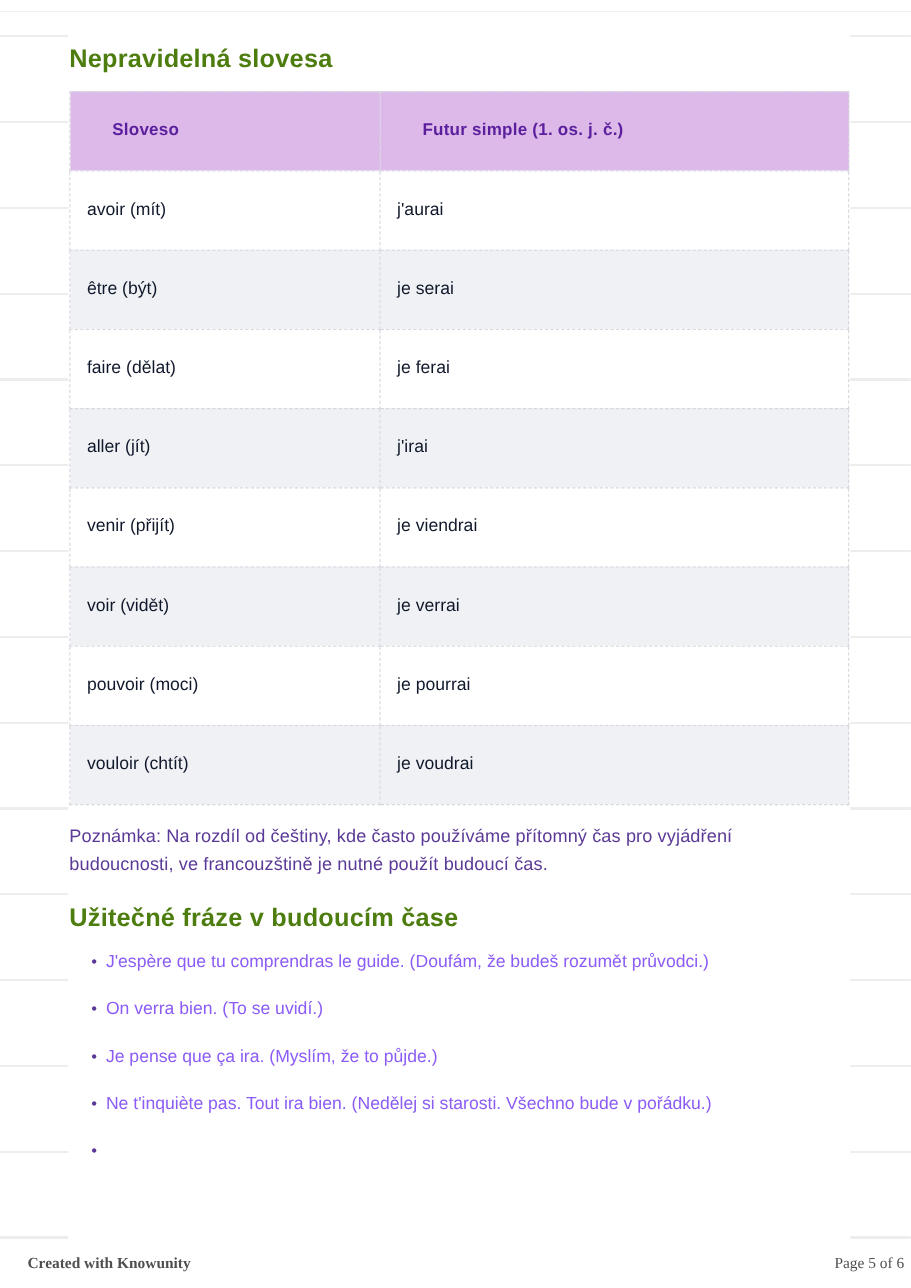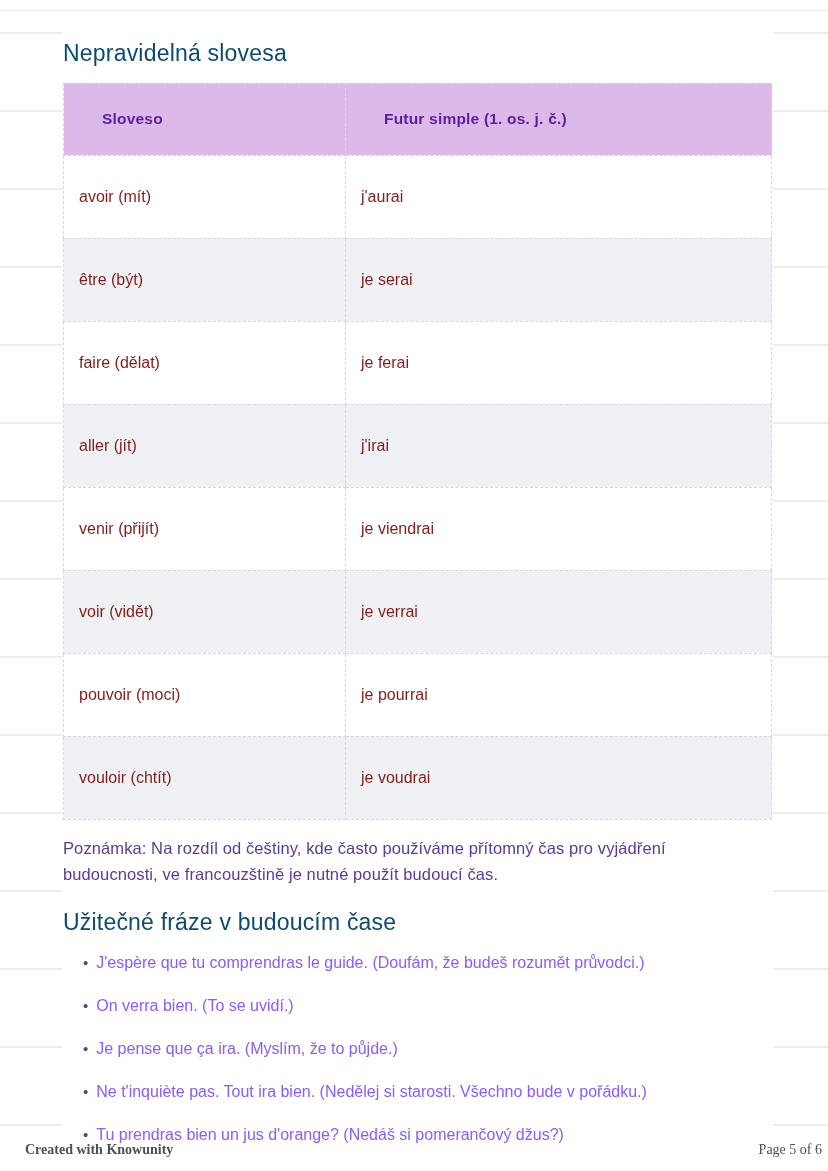--- a/index.html
+++ b/index.html
@@ -28,23 +28,23 @@
     position: absolute; left: 0; top: 10px; width: 828px; height: 1px;
     background: #efefef; pointer-events: none;
   }
 
   .content {
     position: relative;
     padding: 40px 56px 0 63px;
   }
 
   .section-title {
-    color: #0c4a6e;
+    color: #4d7c0f;
     font-size: 23px;
-    font-weight: normal;
+    font-weight: bold;
     letter-spacing: 0.2px;
     line-height: 1.2;
   }
   .title-1 { margin-bottom: 15px; }
 
   table.verb-table {
     width: 709px;
     border-collapse: collapse;
     table-layout: fixed;
   }
@@ -58,22 +58,22 @@
   .verb-table th {
     background: #dcb9e9;
     color: #5b1f9d;
     font-weight: bold;
     height: 72px;
     font-size: 15.5px;
     letter-spacing: 0.2px;
     padding-left: 38px;
   }
   .verb-table td {
-    height: 83px;
-    color: #7f1d1d;
+    height: 72px;
+    color: #0f172a;
   }
   .verb-table .col-verb { width: 282px; }
   .verb-table tbody tr:nth-child(even) td { background: #eff1f4; }
 
   .note {
     margin-top: 15px;
     max-width: 690px;
     color: #5b3a97;
     font-size: 16.5px;
     line-height: 26px;
@@ -181,21 +181,20 @@
     <li>
       <span class="bullet"></span>
       <span>Je pense que ça ira. (Myslím, že to půjde.)</span>
     </li>
     <li>
       <span class="bullet"></span>
       <span>Ne t'inquiète pas. Tout ira bien. (Nedělej si starosti. Všechno bude v pořádku.)</span>
     </li>
     <li>
       <span class="bullet"></span>
-      <span>Tu prendras bien un jus d'orange? (Nedáš si pomerančový džus?)</span>
     </li>
   </ul>
 
 </div>
 
 <div class="footer">
   <span class="footer-left">Created with Knowunity</span>
   <span class="footer-right">Page 5 of 6</span>
 </div>
 

